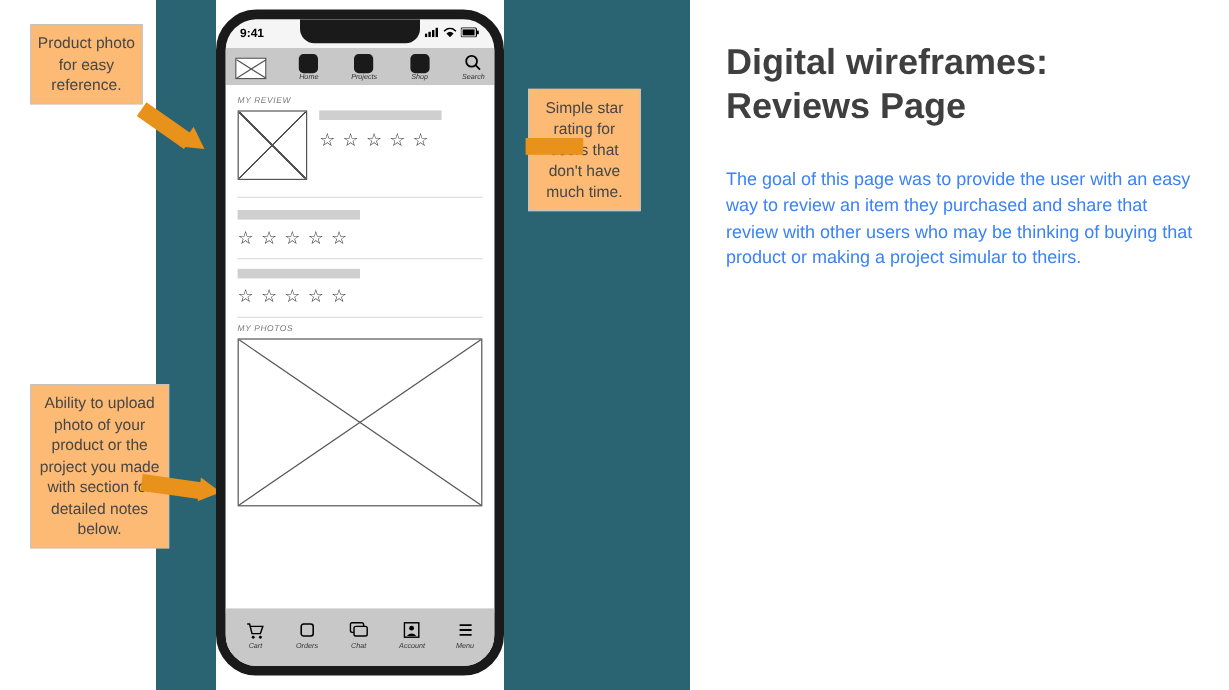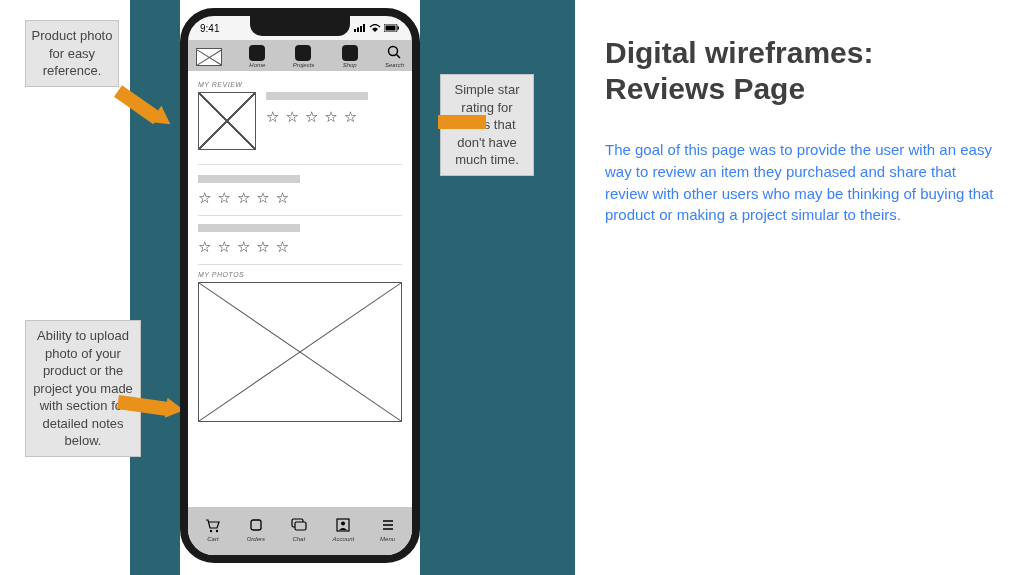--- a/index.html
+++ b/index.html
@@ -41,21 +41,21 @@
     border-radius: 0 0 12px 12px;
     z-index: 5;
   }
   .status-bar {
     height: 24px;
     display: flex;
     justify-content: space-between;
     align-items: center;
     padding: 0 12px;
     font-size: 10px;
-    font-weight: 400;
+    font-weight: 700;
     color: #000;
   }
   .status-icons { display: flex; gap: 3px; align-items: center; }
   .topnav {
     background: #c8c8c8;
     padding: 5px 8px 3px;
     display: flex;
     justify-content: space-between;
     align-items: center;
   }
@@ -105,21 +105,21 @@
     position: absolute; bottom: 0; left: 0; right: 0;
     height: 48px; background: #c8c8c8;
     display: flex; justify-content: space-around;
     align-items: center; padding: 4px 4px 6px;
   }
   .bnav-item { text-align: center; font-size: 6px; font-style: italic; color: #333; }
   .bnav-icon { font-size: 14px; display: block; height: 18px; }
 
   .callout {
     position: absolute;
-    background: #e5e5e5;
+    background: #fdba74;
     border: 1px solid #c4c4c4;
     font-size: 13px;
     line-height: 1.35;
     color: #464646;
     text-align: center;
     padding: 6px 4px;
   }
   .callout-1 { left: 25px; top: 20px; width: 94px; }
   .callout-2 { left: 440px; top: 74px; width: 94px; }
   .callout-3 { left: 25px; top: 320px; width: 116px; }

